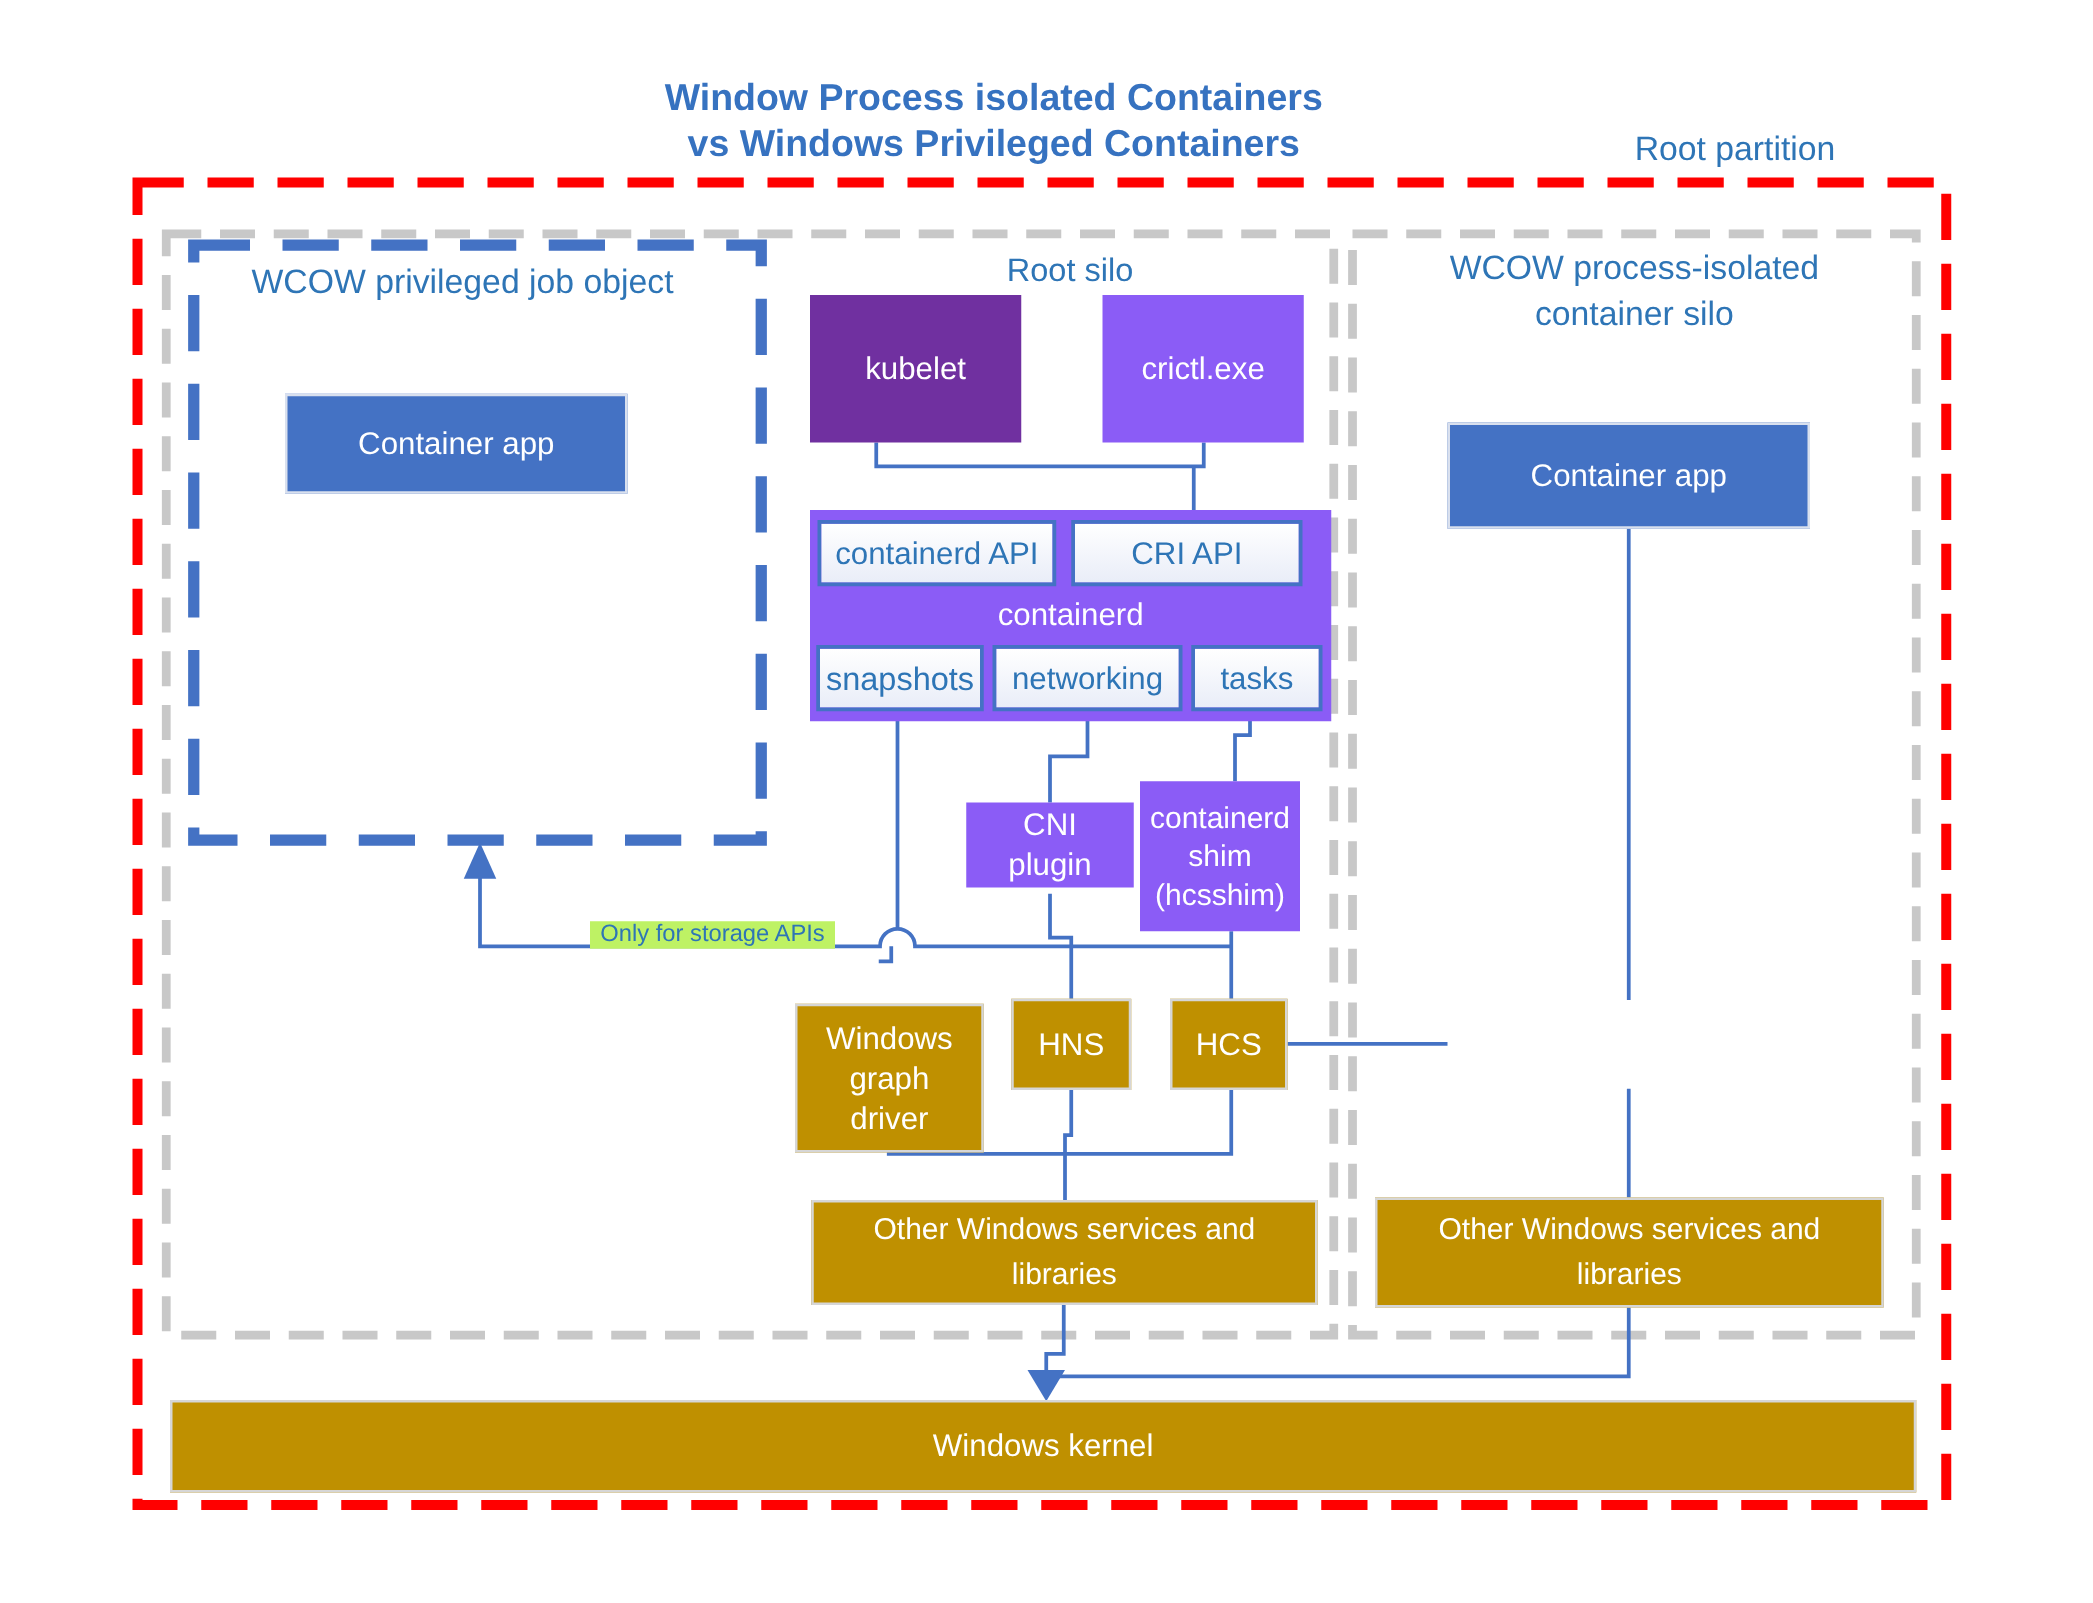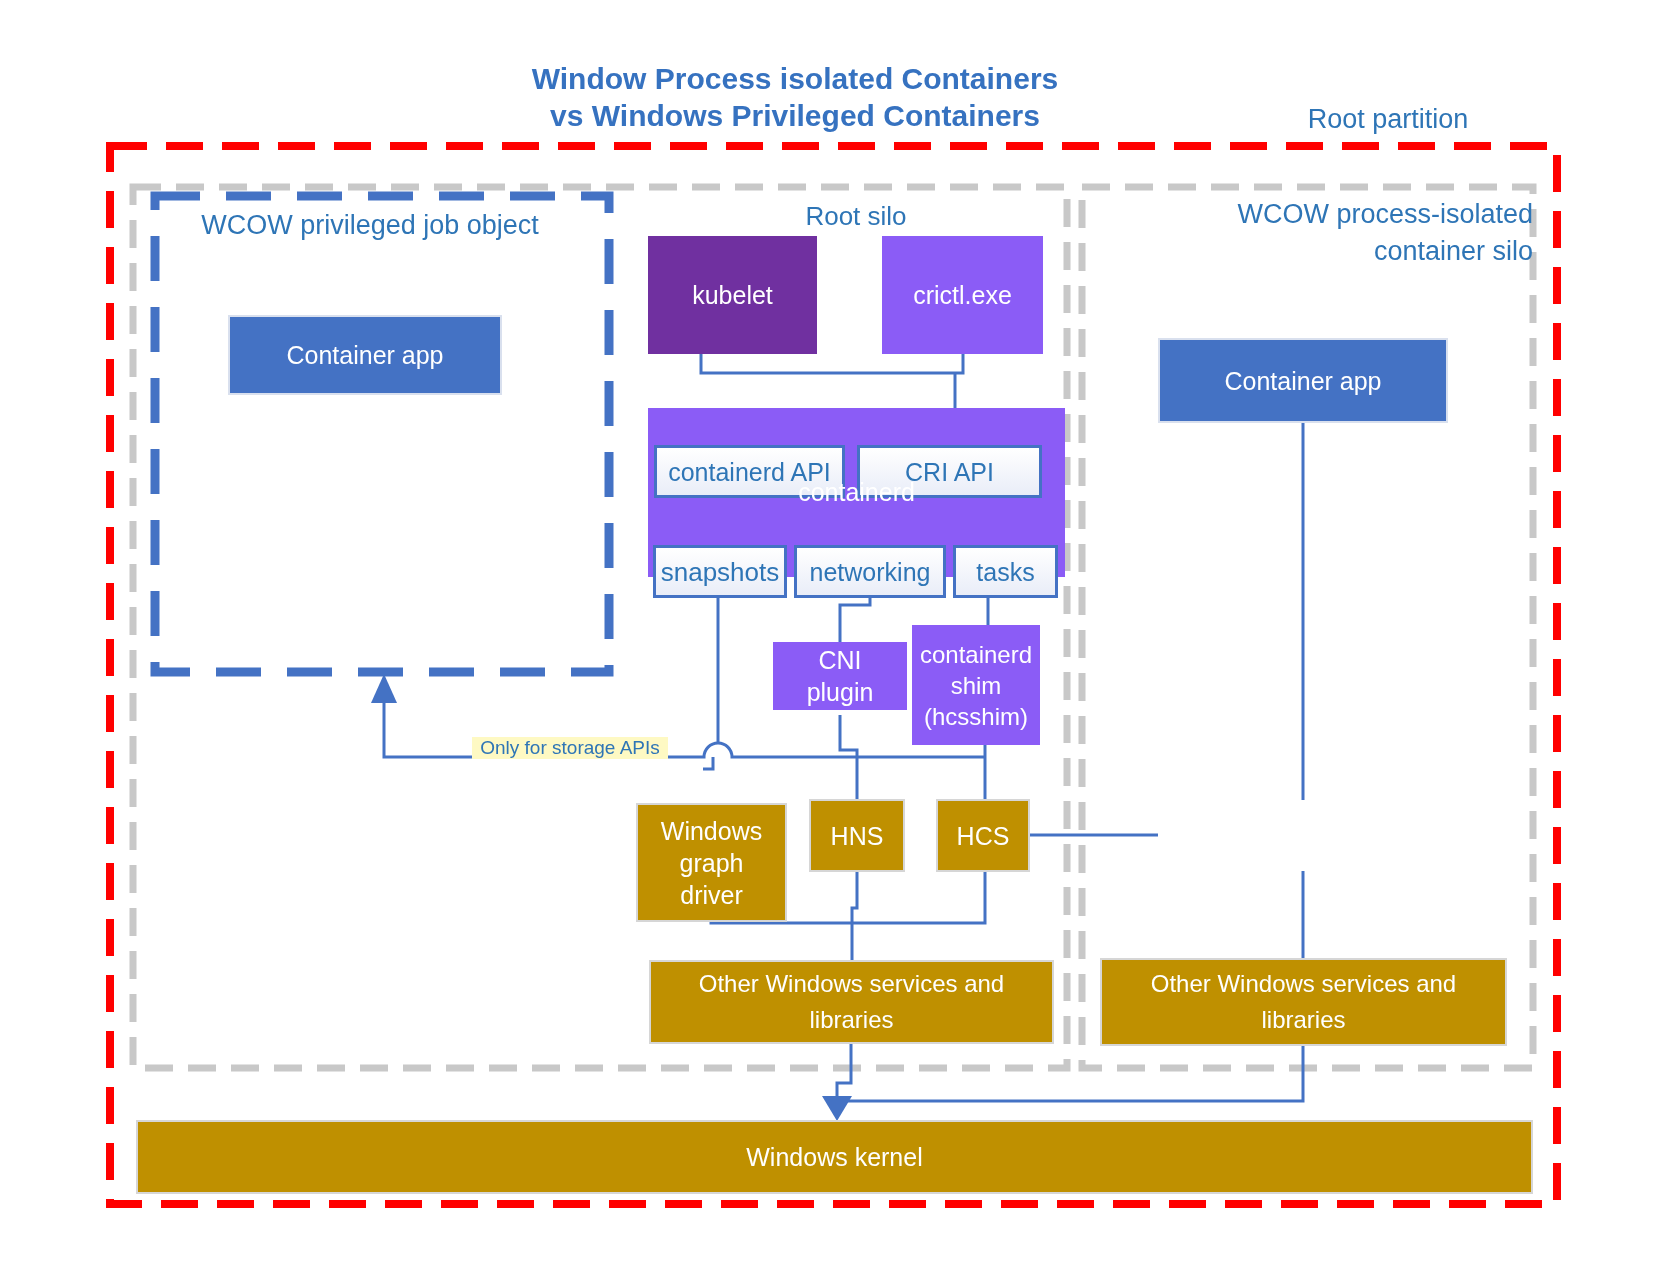--- a/index.html
+++ b/index.html
@@ -3,21 +3,21 @@
 <meta charset="utf-8">
 <style>
   html,body{margin:0;padding:0;background:#fff;}
   #canvas{position:relative;width:1674px;height:1282px;background:#fff;font-family:"Liberation Sans",sans-serif;overflow:hidden;padding-left:12px;}
   svg{position:absolute;left:0;top:0;}
   .box{position:absolute;display:flex;align-items:center;justify-content:center;text-align:center;color:#fff;font-size:25px;line-height:34px;white-space:pre-line;box-sizing:border-box;}
   .blue{background:#4472C4;border:2px solid #d9e0ee;}
   .purple{background:#7030A0;}
   .green{background:#8b5cf6;}
   .gold{background:#BF9000;border:2px solid #d6d6d6;}
-  .api{background:linear-gradient(180deg,#ffffff,#e9edf8);border:3px solid #4472C4;color:#2E75B6;margin-top:29px;}
+  .api{background:linear-gradient(180deg,#ffffff,#e9edf8);border:3px solid #4472C4;color:#2E75B6;}
   .lbl{position:absolute;color:#2E75B6;text-align:center;white-space:pre-line;}
   .title{font-weight:bold;color:#3672C0;font-size:30px;line-height:37px;white-space:normal;}
 </style>
 </head>
 <body>
 
 <div id="canvas">
   <svg width="1674" height="1282" viewBox="0 0 1674 1282">
 
     <rect x="110" y="146" width="1447" height="1058" fill="none" stroke="#FF0000" stroke-width="8" stroke-dasharray="37 19"></rect>
@@ -47,23 +47,23 @@
     <polygon points="837,1121 822,1096 852,1096" fill="#4472C4"></polygon>
   </svg>
 
   <div class="lbl title" style="left:495px;top:60px;width:600px;">
     <div>Window Process isolated Containers</div>
     <div>vs Windows Privileged Containers</div>
   </div>
   <div class="lbl" style="left:1263px;top:104px;width:250px;font-size:27px;">Root partition</div>
   <div class="lbl" style="left:756px;top:201px;width:200px;font-size:26px;">Root silo</div>
   <div class="lbl" style="left:180px;top:210px;width:380px;font-size:27px;">WCOW privileged job object</div>
-  <div class="lbl" style="left:1082px;top:196px;width:451px;font-size:27px;line-height:37px;text-align:right;">WCOW process-isolated
+  <div class="lbl" style="left:1082px;top:196px;width:451px;font-size:27px;line-height:37px;">WCOW process-isolated
 container silo</div>
-  <div class="lbl" style="left:472px;top:737px;width:196px;font-size:19px;background:#fef9c3;">Only for storage APIs</div>
+  <div class="lbl" style="left:472px;top:737px;width:196px;font-size:19px;background:#bef264;">Only for storage APIs</div>
 
   <div class="box blue" style="left:228px;top:315px;width:274px;height:80px;">Container app</div>
   <div class="box purple" style="left:648px;top:236px;width:169px;height:118px;">kubelet</div>
   <div class="box green" style="left:882px;top:236px;width:161px;height:118px;">crictl.exe</div>
   <div class="box green" style="left:648px;top:408px;width:417px;height:169px;"></div>
   <div class="box api" style="left:654px;top:416px;width:191px;height:53px;font-size:25px;">containerd API</div>
   <div class="box api" style="left:857px;top:416px;width:185px;height:53px;font-size:25px;">CRI API</div>
   <div class="box" style="left:648px;top:474px;width:417px;height:36px;font-size:25px;">containerd</div>
   <div class="box api" style="left:653px;top:516px;width:134px;height:53px;font-size:26px;">snapshots</div>
   <div class="box api" style="left:794px;top:516px;width:152px;height:53px;font-size:25px;">networking</div>

